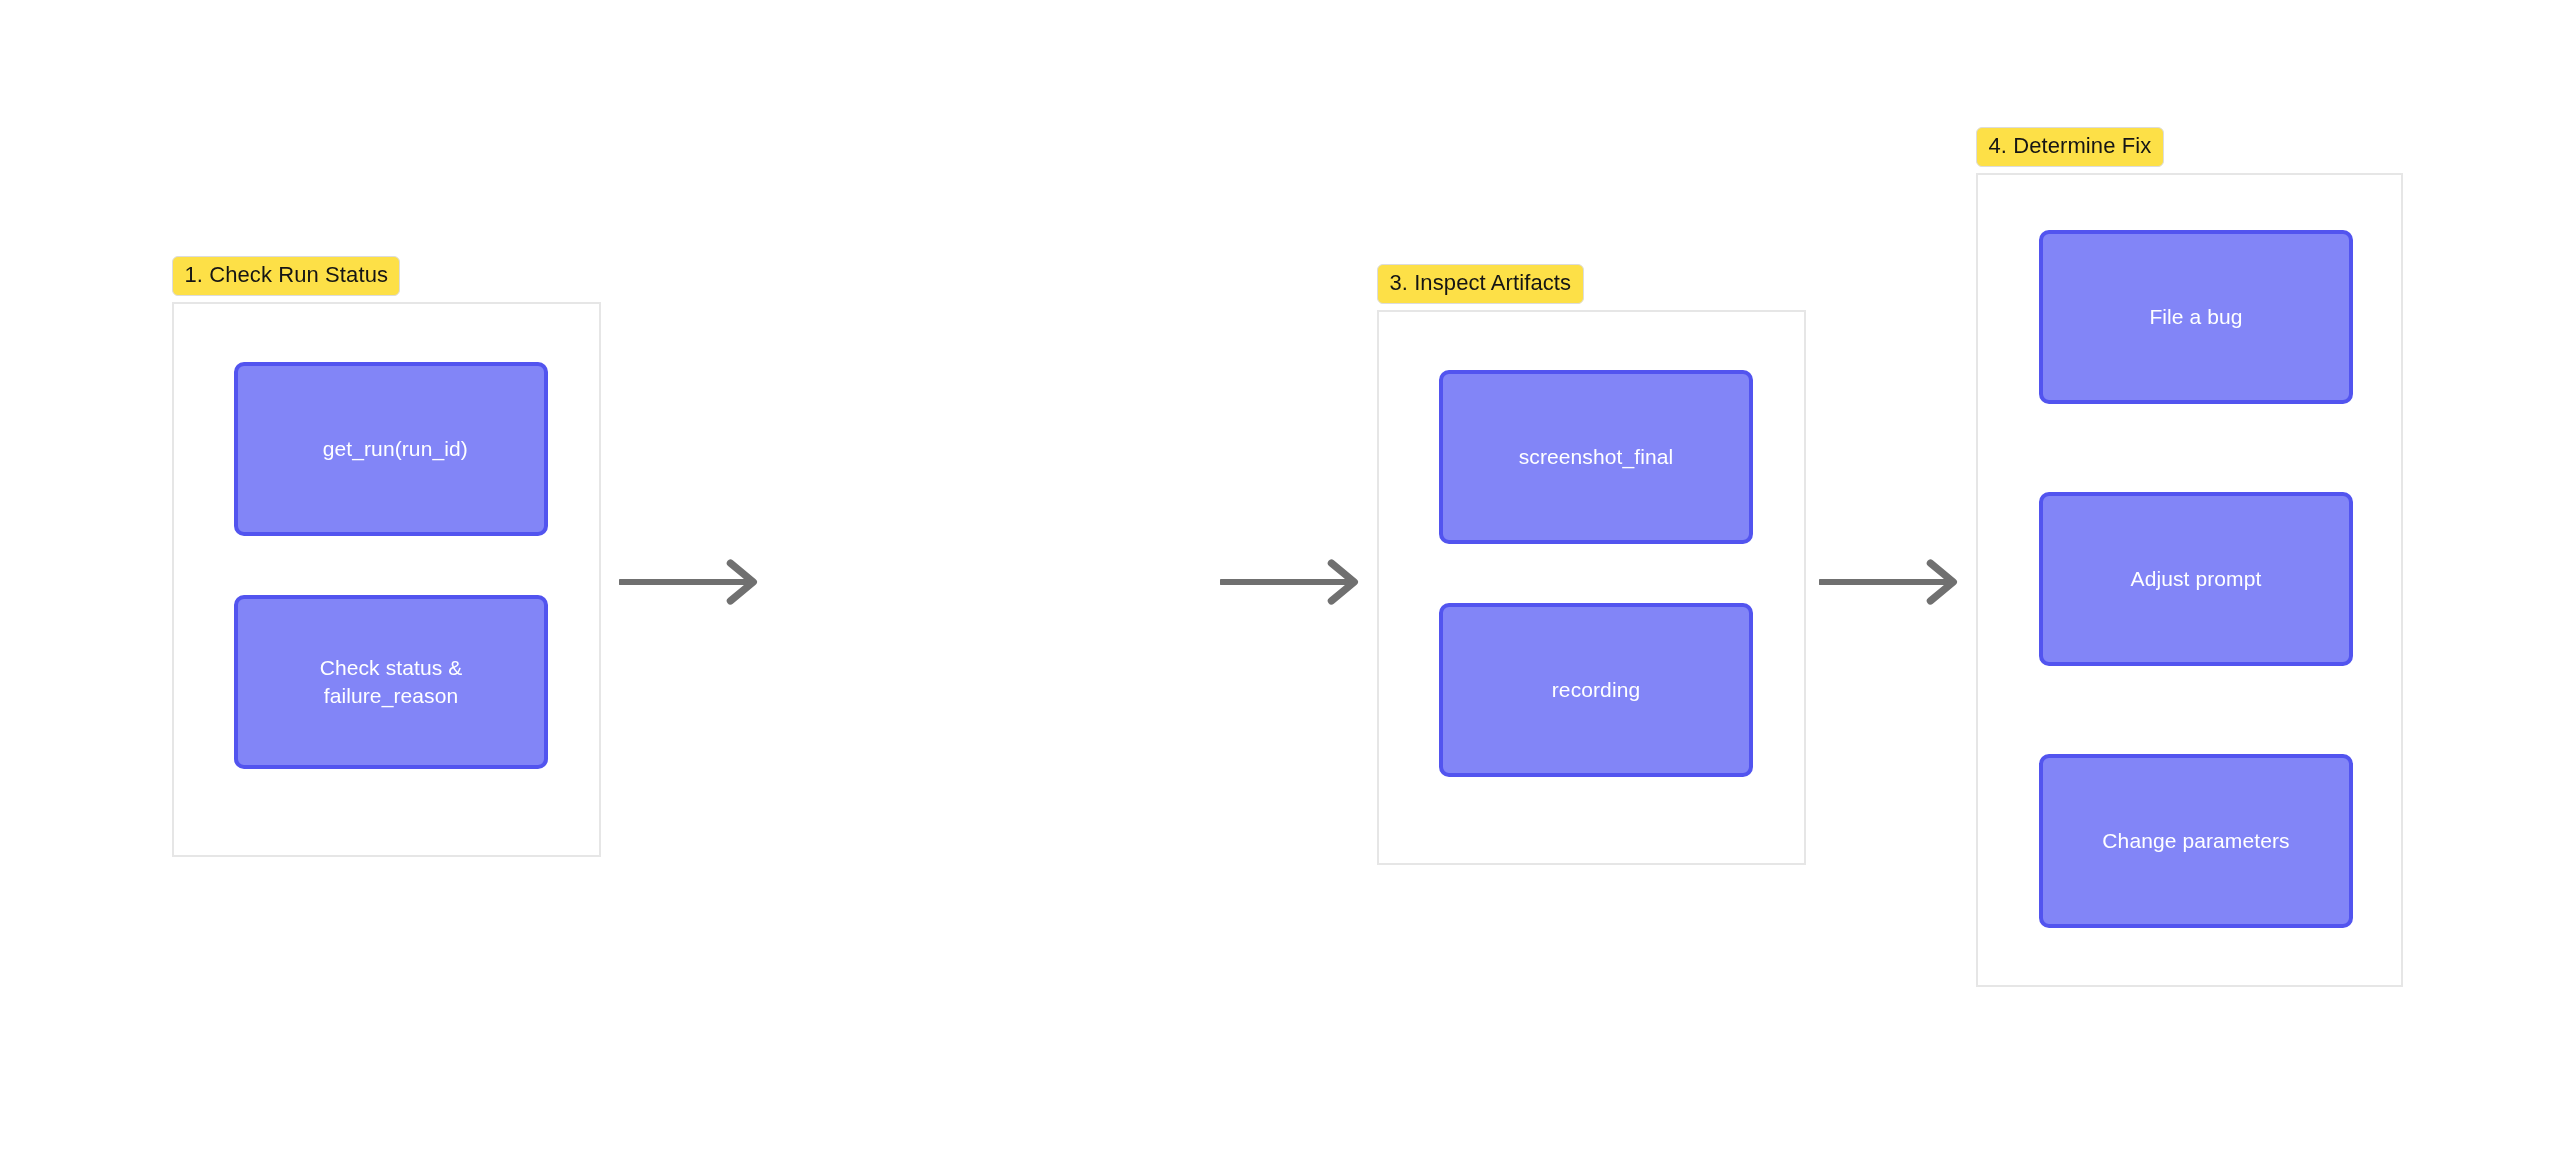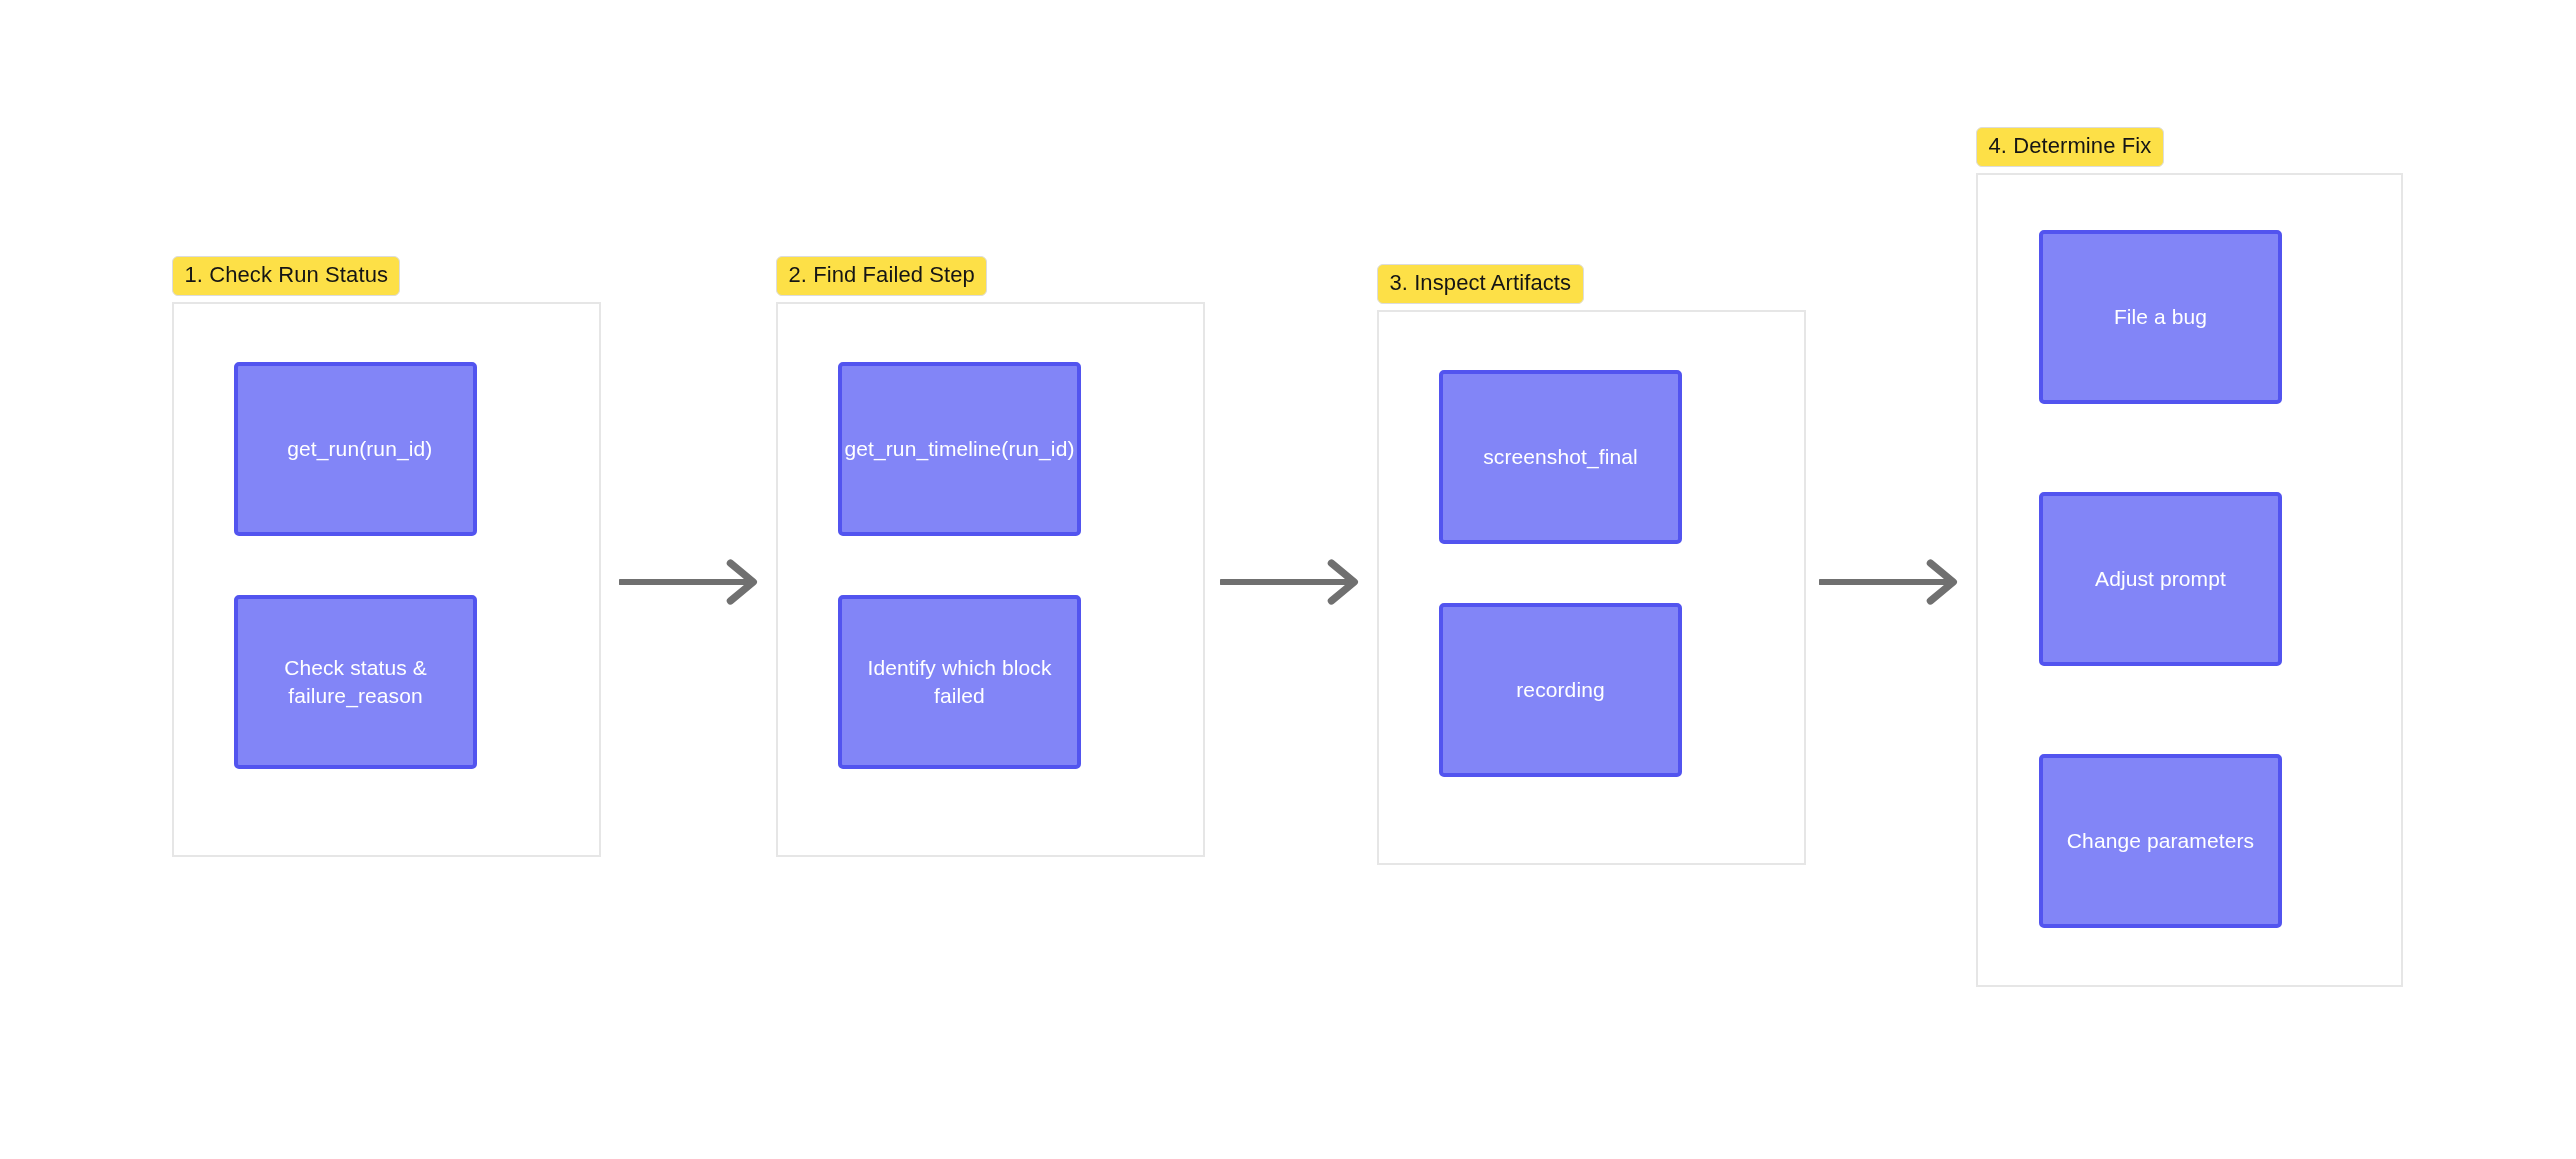--- a/index.html
+++ b/index.html
@@ -47,25 +47,25 @@
     left: 0;
     background: #ffffff;
     border: 2px solid #e6e6e6;
     box-sizing: border-box;
   }
 
   
   .node {
     position: absolute;
     box-sizing: border-box;
-    width: 243px;
+    width: 314px;
     height: 174px;
     background: #8285f7;
     border: 4.7px solid #5254ef;
-    border-radius: 5px;
+    border-radius: 10px;
     display: flex;
     align-items: center;
     justify-content: center;
     text-align: center;
     color: #ffffff;
     font-size: 21px;
     line-height: 1.35;
     padding: 0 17.4px;
     white-space: pre-line;
     letter-spacing: 0.1px;
@@ -91,27 +91,20 @@
 failure_reason</div>
   </div>
 
   <div class="arrow" style="left:619px; top:555px; width:141px;">
     <svg width="141" height="54" viewBox="0 0 210 80">
       <line x1="2" y1="40" x2="196" y2="40" stroke="#707070" stroke-width="9" stroke-linecap="round"></line>
       <polyline points="166,12 200,40 166,68" fill="none" stroke="#707070" stroke-width="11" stroke-linecap="round" stroke-linejoin="round"></polyline>
     </svg>
   </div>
 
-  <div class="group" style="left:776px; top:256px; width:429px; height:601px;">
-    <div class="group-label">2. Find Failed Step</div>
-    <div class="group-box" style="top:46px; width:429px; height:555px;"></div>
-    <div class="node" style="left:62px; top:106px;">get_run_timeline(run_id)</div>
-    <div class="node" style="left:62px; top:339px;">Identify which block
-failed</div>
-  </div>
 
   <div class="arrow" style="left:1220px; top:555px; width:141px;">
     <svg width="141" height="54" viewBox="0 0 210 80">
       <line x1="2" y1="40" x2="196" y2="40" stroke="#707070" stroke-width="9" stroke-linecap="round"></line>
       <polyline points="166,12 200,40 166,68" fill="none" stroke="#707070" stroke-width="11" stroke-linecap="round" stroke-linejoin="round"></polyline>
     </svg>
   </div>
 
   <div class="group" style="left:1377px; top:256px; width:429px; height:601px;margin-top:8px;">
     <div class="group-label">3. Inspect Artifacts</div>

